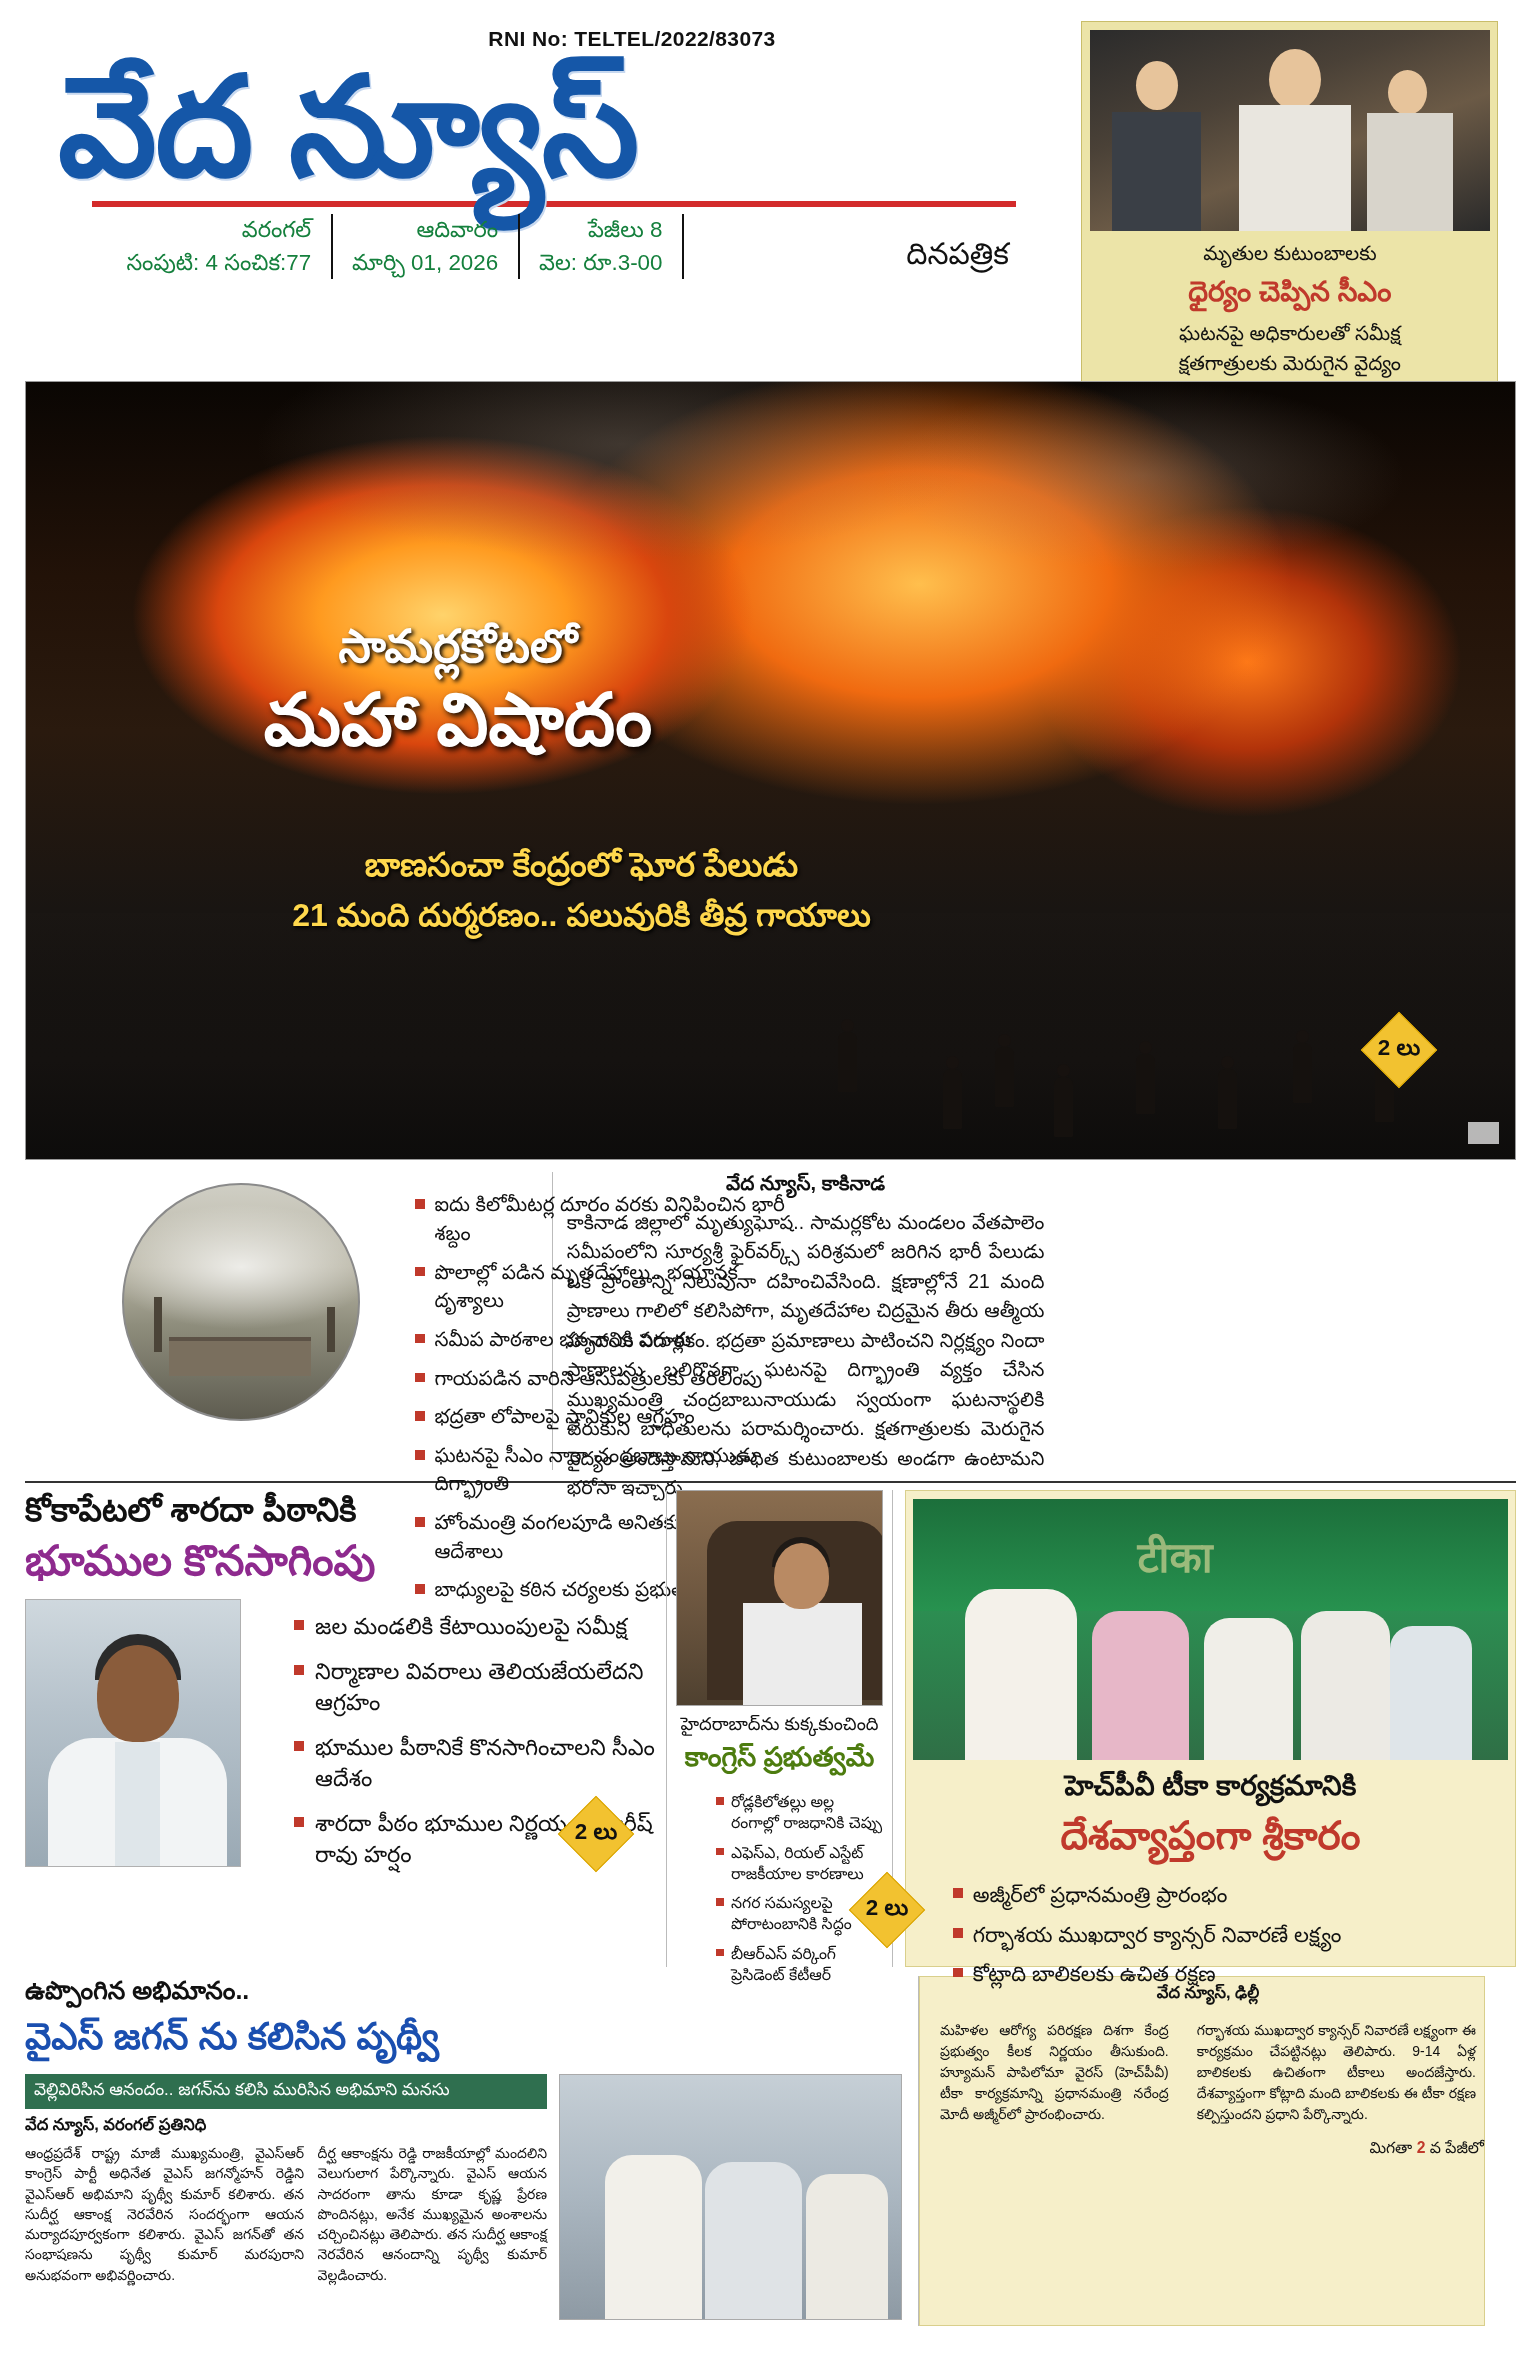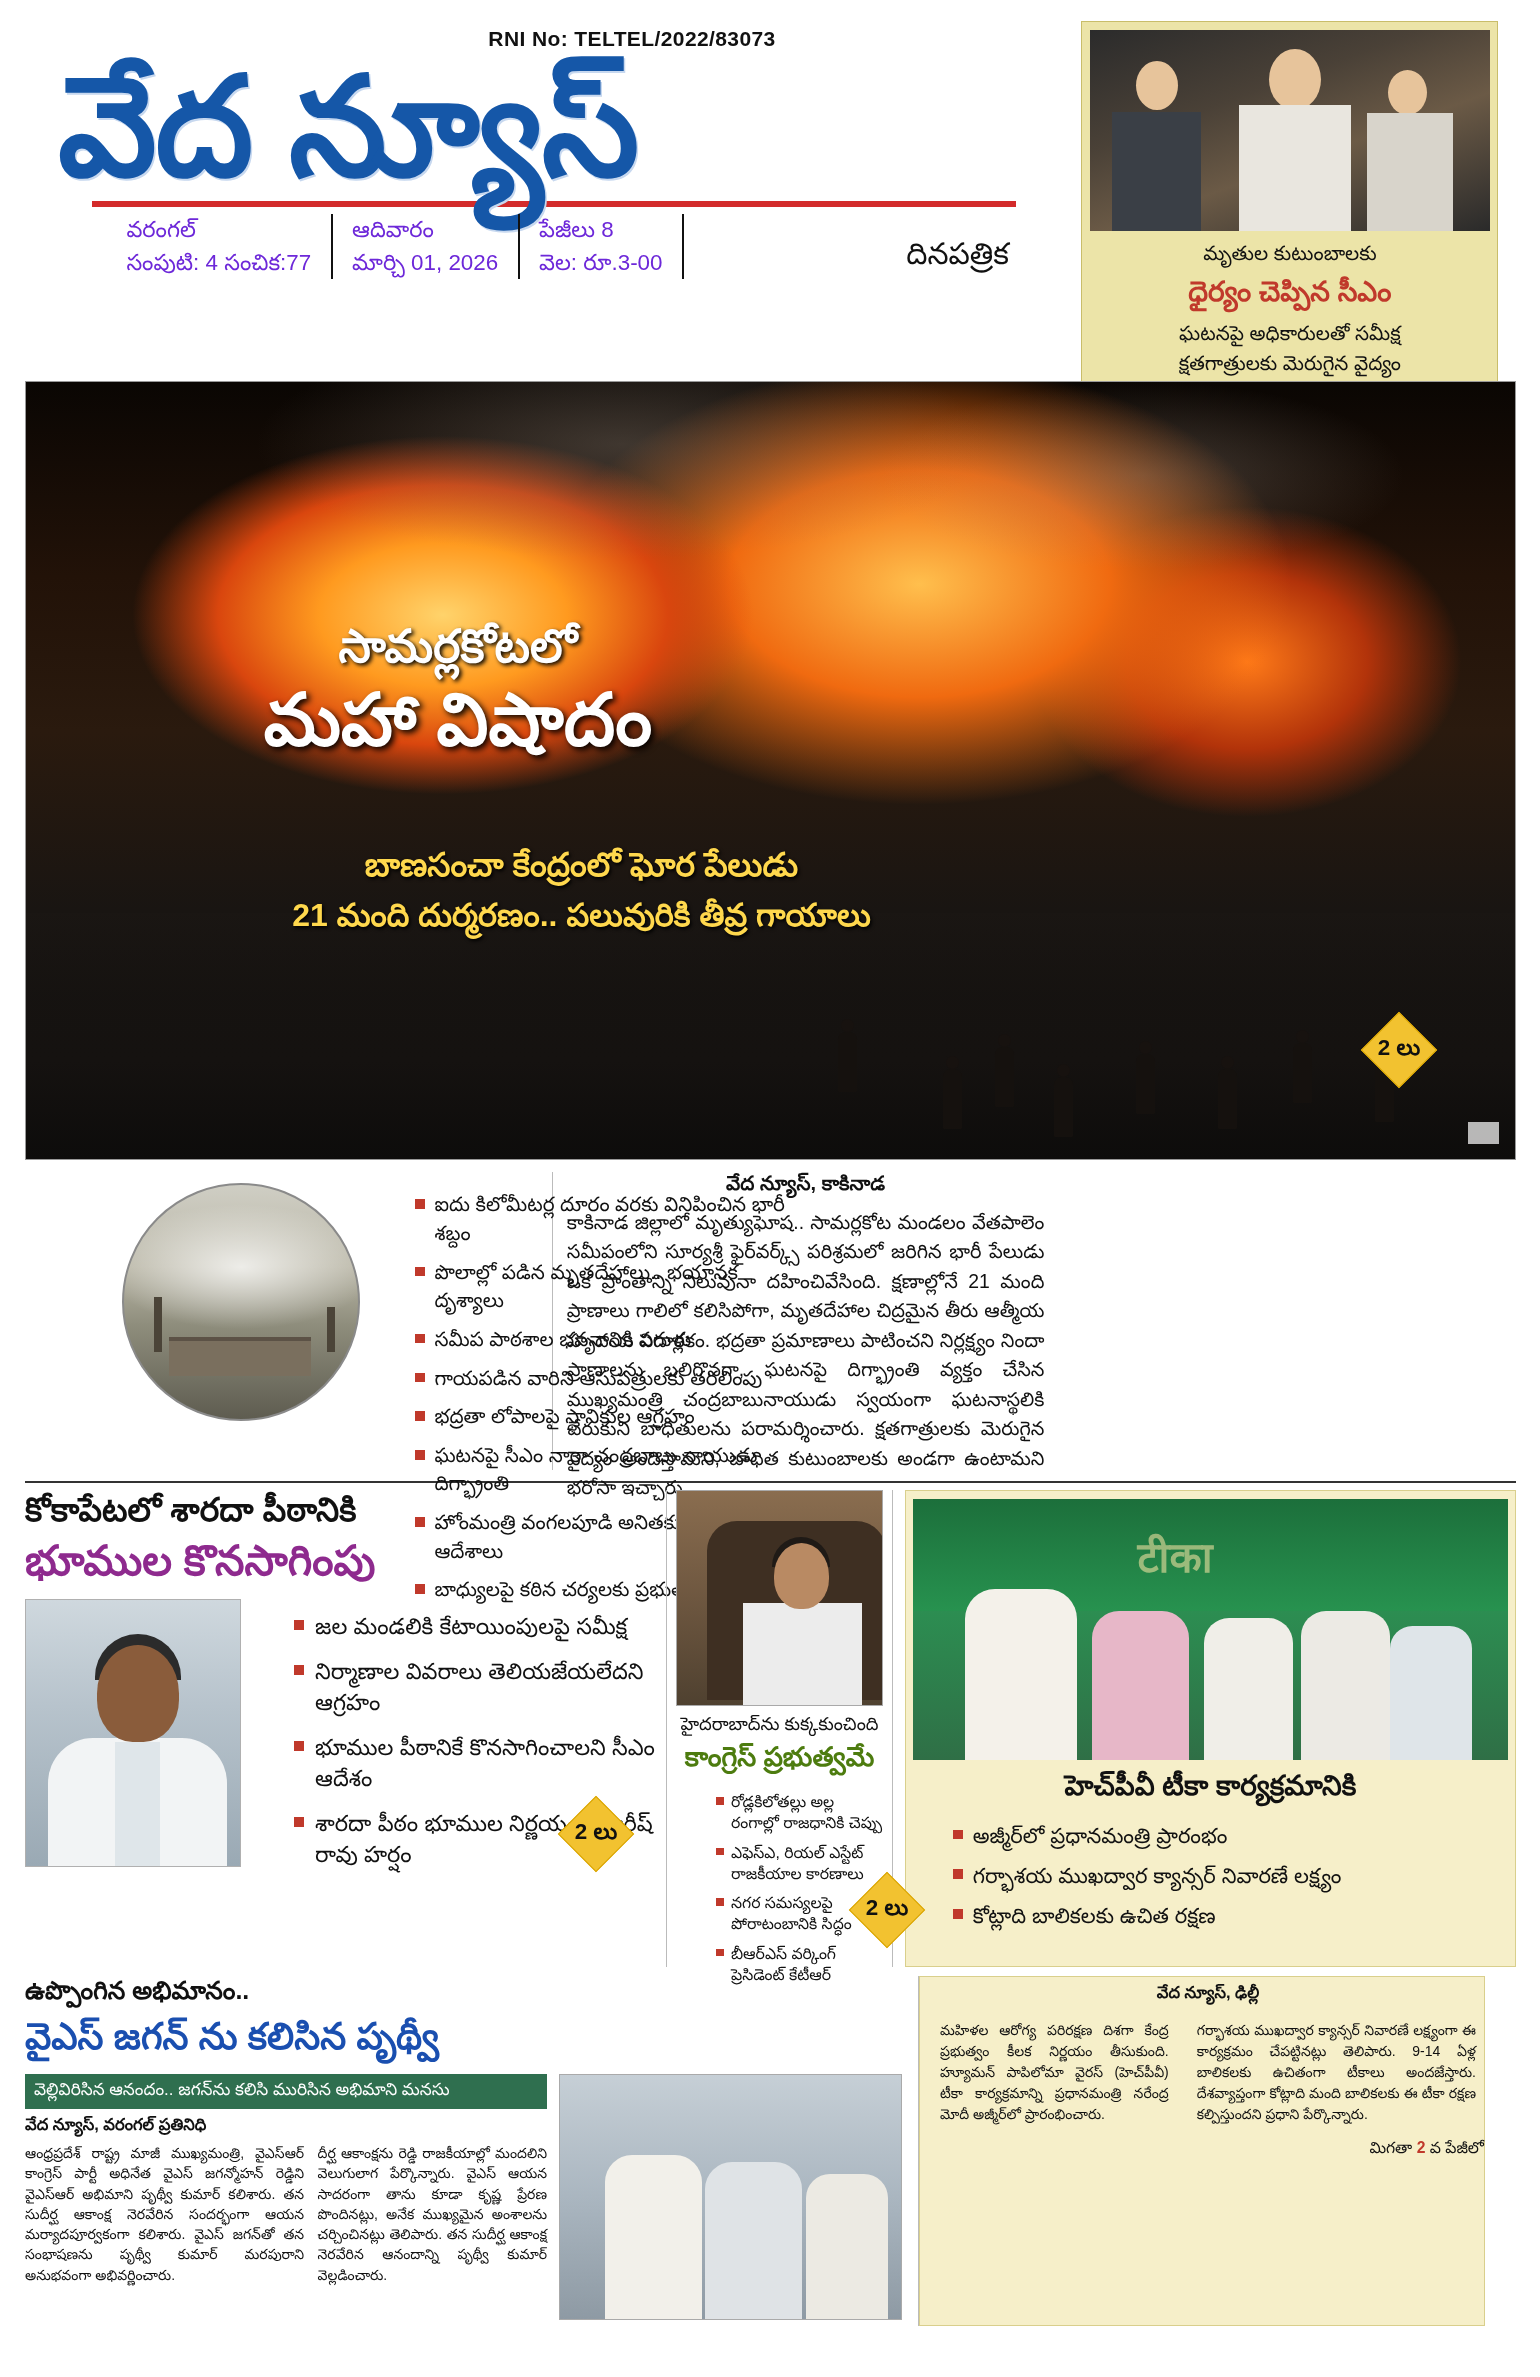--- a/index.html
+++ b/index.html
@@ -57,24 +57,24 @@
   }
   .dateline {
     display: flex;
     align-items: stretch;
     margin: 7.5px 0 0 82px;
     width: 872px;
     position: relative;
   }
   .dl-cell {
     padding: 0 19.4px;
-    text-align: left;
+    text-align: right;
     font-size: 22.4px;
     line-height: 1.45;
-    color: #6d28d9;
+    color: #15803d;
     border-right: 2.2px solid #111;
   }
   .dl-cell:last-child { border-right: none; }
   .dl-cell .l1 { display: block; }
   .dl-cell .l2 { display: block; }
   .dinapatrika {
     position: absolute;
     right: -30px;
     bottom: 1.5px;
     font-size: 30px;
@@ -548,20 +548,21 @@
       <div class="modi-photo">
         <div class="mp-banner"></div>
         <div class="mp-txt">टीका</div>
         <div class="mp-fig" style="left:52px; width:112px; height:171px; background:#f4f1ea; border-radius:30px 30px 0 0;"></div>
         <div class="mp-fig" style="left:179px; width:97px; height:149px; background:#e7b7c8; border-radius:27px 27px 0 0;"></div>
         <div class="mp-fig" style="left:291px; width:89px; height:142px; background:#f0eee8; border-radius:25px 25px 0 0;"></div>
         <div class="mp-fig" style="left:388px; width:89px; height:149px; background:#eceae4; border-radius:25px 25px 0 0;"></div>
         <div class="mp-fig" style="left:477px; width:82px; height:134px; background:#dfe5e9; border-radius:22.4px 22.4px 0 0;"></div>
       </div>
       <div class="mr-head1">హెచ్‌పీవీ టీకా కార్యక్రమానికి</div>
+      <div class="mr-head2">దేశవ్యాప్తంగా శ్రీకారం</div>
       <ul class="mr-bullets">
         <li>అజ్మీర్‌లో ప్రధానమంత్రి ప్రారంభం</li>
         <li>గర్భాశయ ముఖద్వార క్యాన్సర్ నివారణే లక్ష్యం</li>
         <li>కోట్లాది బాలికలకు ఉచిత రక్షణ</li>
       </ul>
     </div>
   </div>
 
   <div class="bottom">
     <div class="bot-left">

